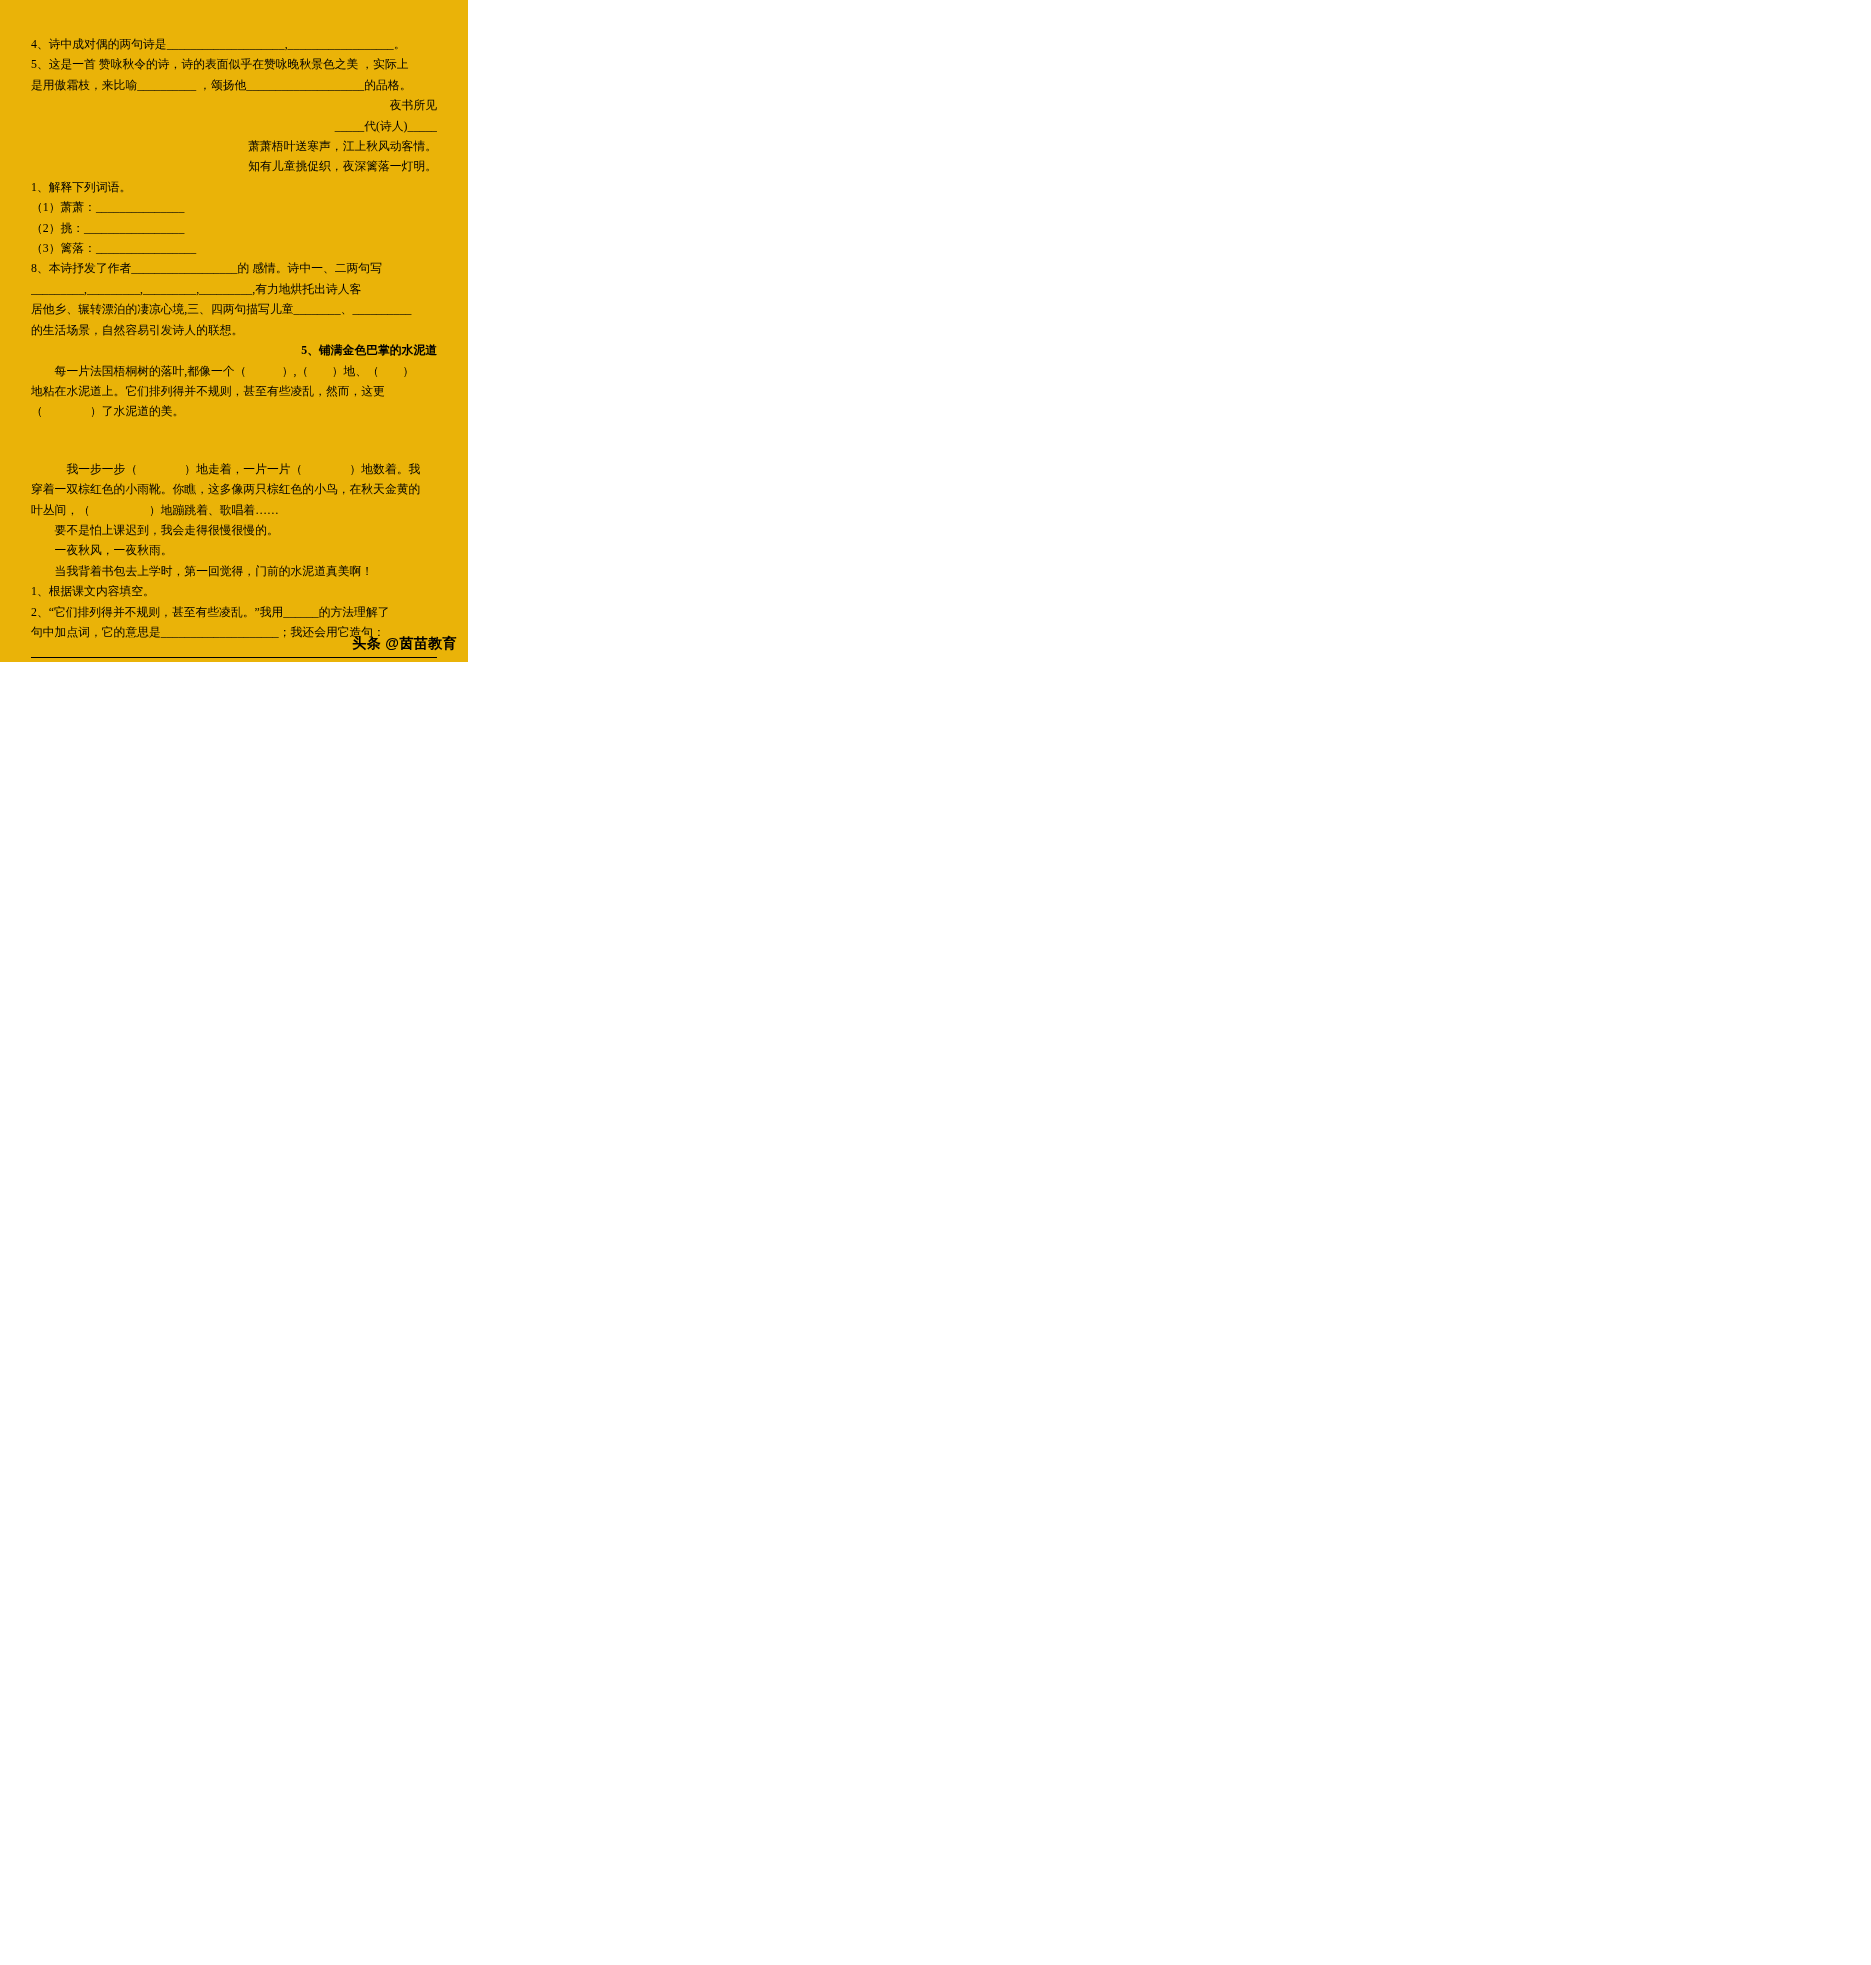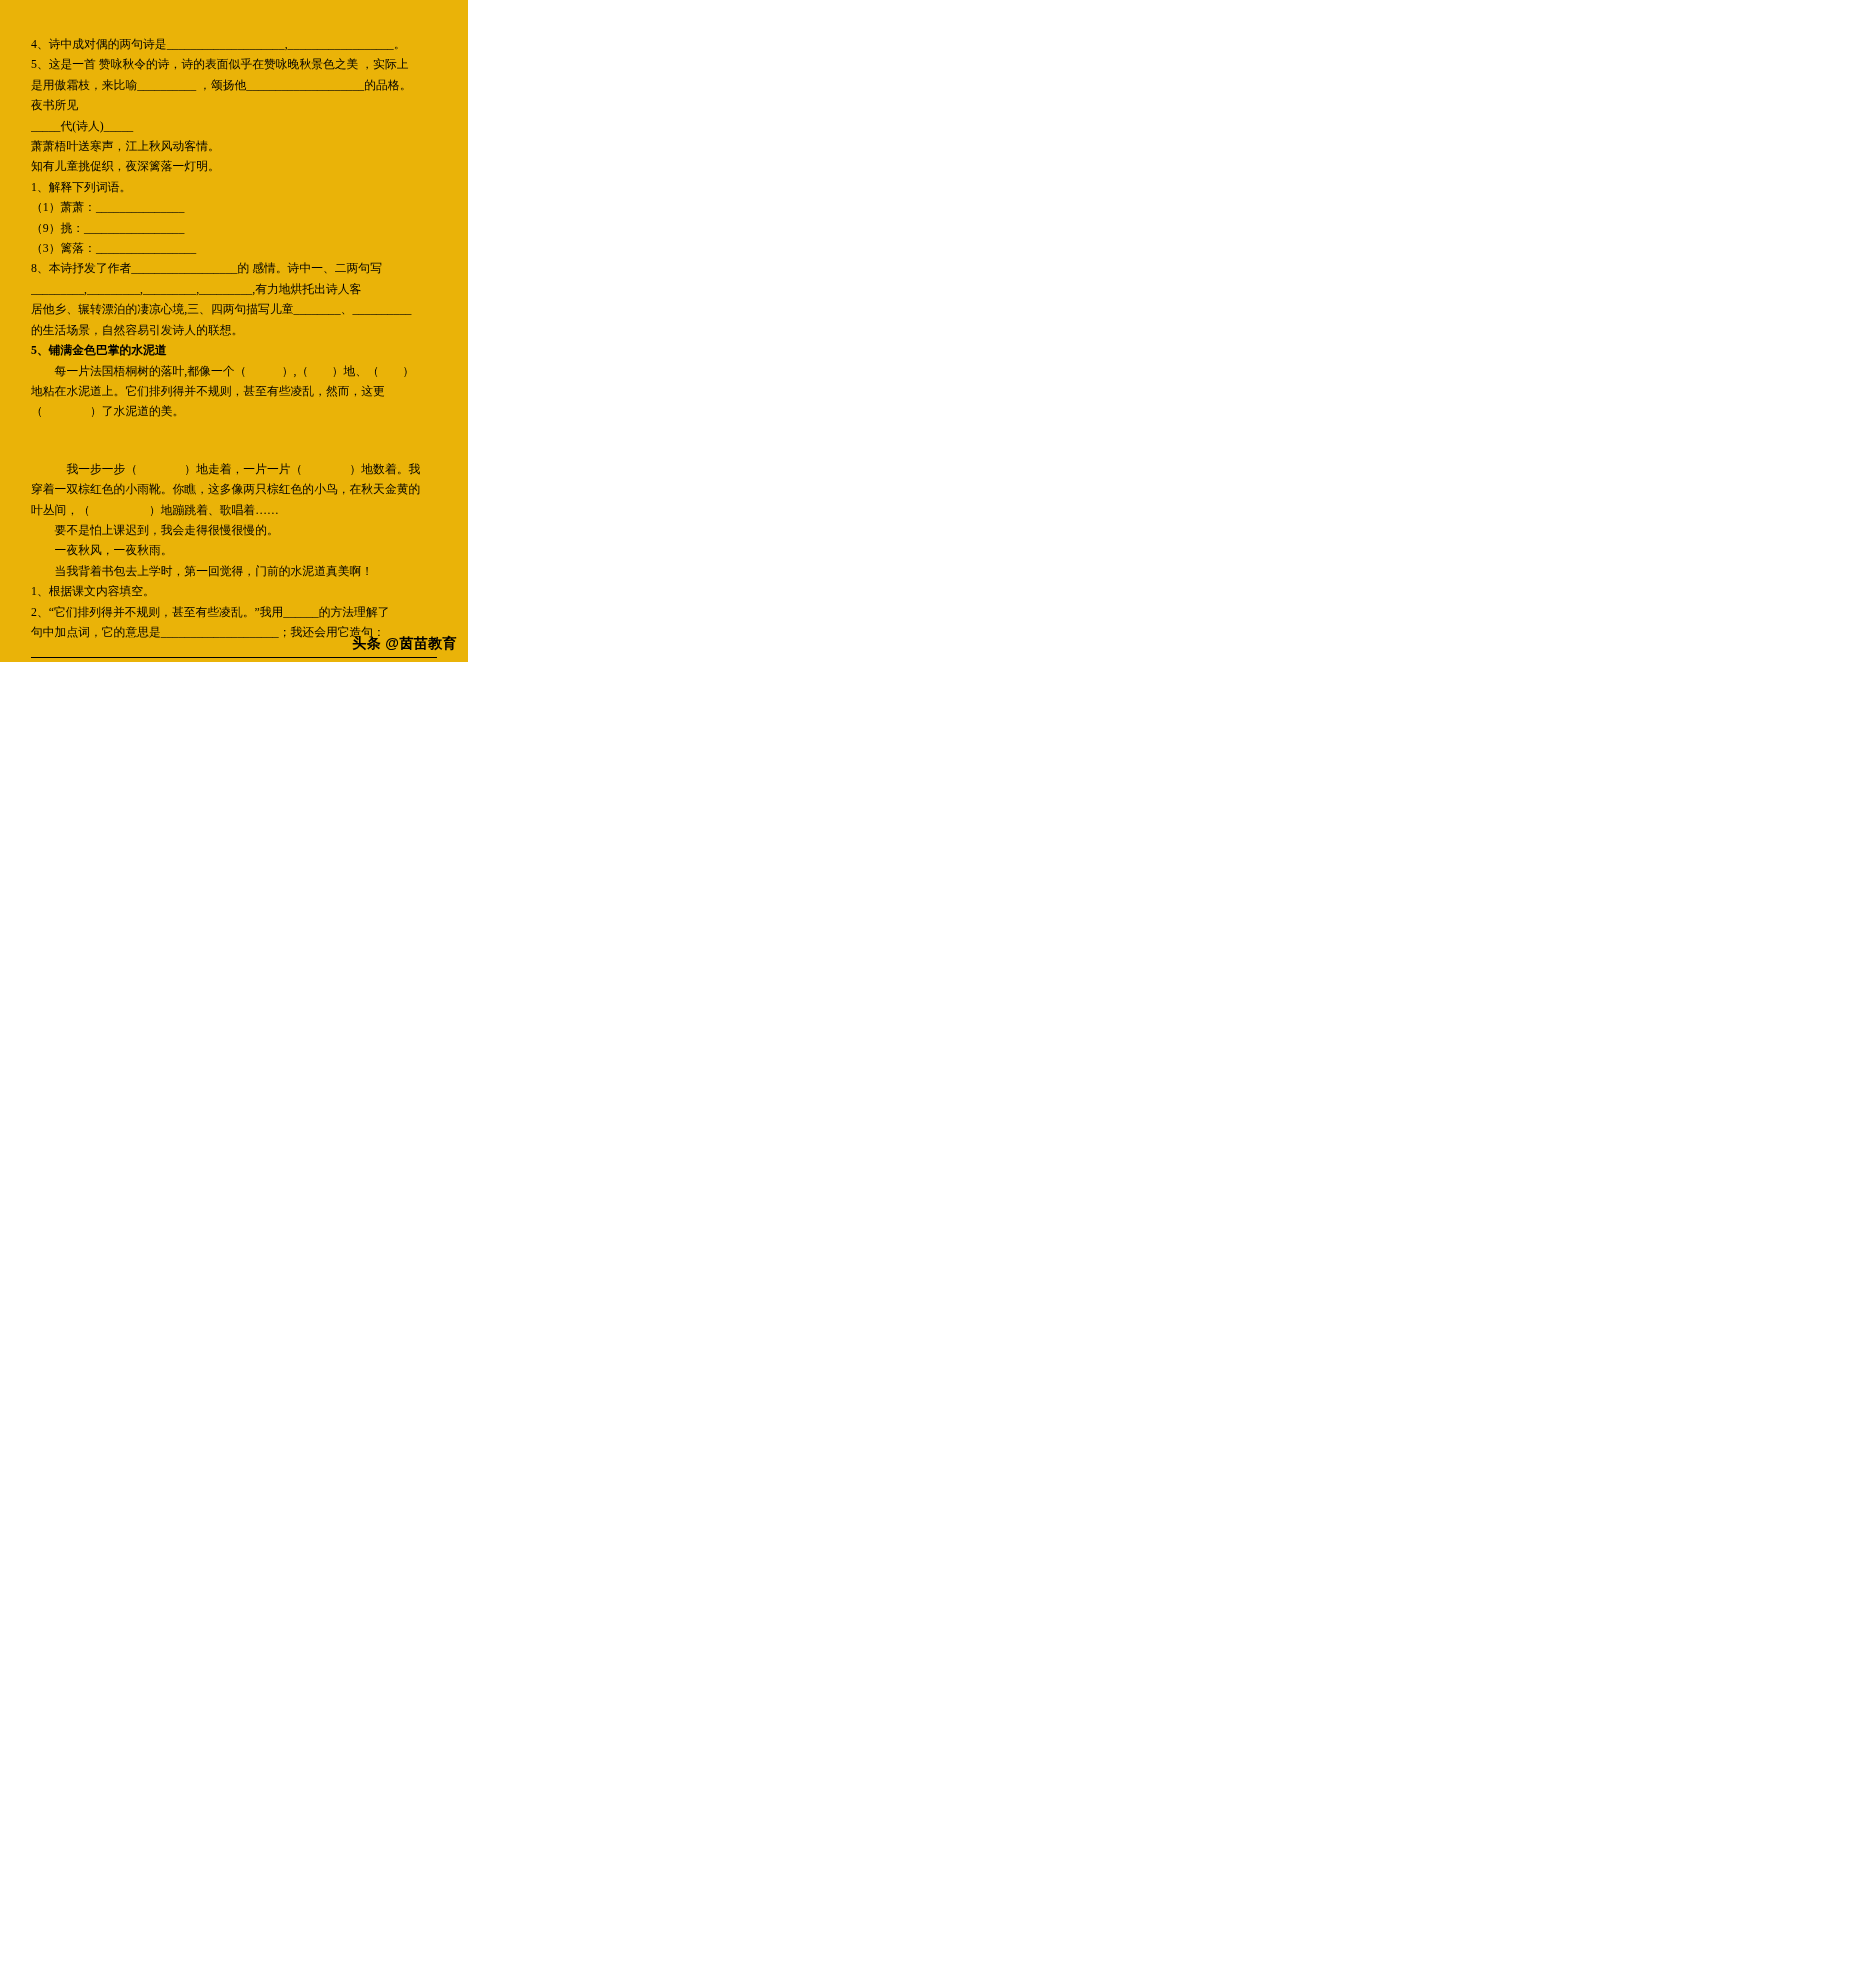--- a/index.html
+++ b/index.html
@@ -18,21 +18,21 @@
   }
   #content {
     padding: 34px 31px 0 31px;
     font-size: 11.8px;
     line-height: 20.4px;
   }
   .line {
     white-space: nowrap;
     overflow: hidden;
   }
-  .center { text-align: left; }
+  .center { text-align: right; }
   .bold   { font-weight: bold; }
   .indent-2 { text-indent: 2em; }
   .indent-3 { text-indent: 3em; margin-top: 37px; }
   .u {
     text-underline-offset: 2px;
     text-decoration-thickness: 0.8px;
   }
   .rule {
     height: 15px;
     border-bottom: 1.2px solid #000000;
@@ -57,21 +57,21 @@
   <section id="content">
       <div class="line">4、诗中成对偶的两句诗是____________________,__________________。</div>
       <div class="line">5、这是一首 赞咏秋令的诗，诗的表面似乎在赞咏晚秋景色之美 ，实际上</div>
       <div class="line">是用傲霜枝，来比喻__________ ，颂扬他____________________的品格。</div>
       <div class="line center">夜书所见</div>
       <div class="line center">_____代(诗人)_____</div>
       <div class="line center">萧萧梧叶送寒声，江上秋风动客情。</div>
       <div class="line center">知有儿童挑促织，夜深篱落一灯明。</div>
       <div class="line">1、解释下列词语。</div>
       <div class="line">（1）萧萧：_______________</div>
-      <div class="line">（9）挑：_________________</div>
+      <div class="line">（2）挑：_________________</div>
       <div class="line">（3）篱落：_________________</div>
       <div class="line">8、本诗抒发了作者__________________的 感情。诗中一、二两句写</div>
       <div class="line">_________,_________,_________,_________,有力地烘托出诗人客</div>
       <div class="line">居他乡、辗转漂泊的凄凉心境,三、四两句描写儿童________、__________</div>
       <div class="line">的生活场景，自然容易引发诗人的联想。</div>
       <div class="line center bold">5、铺满金色巴掌的水泥道</div>
       <div class="line indent-2">每一片法国梧桐树的落叶,都像一个（　　　）,（　　）地、（　　）</div>
       <div class="line">地粘在水泥道上。它们排列得并不规则，甚至有些凌乱，然而，这更</div>
       <div class="line">（　　　　）了水泥道的美。</div>
       <div class="line indent-3">我一步一步（　　　　）地走着，一片一片（　　　　）地数着。我</div>

